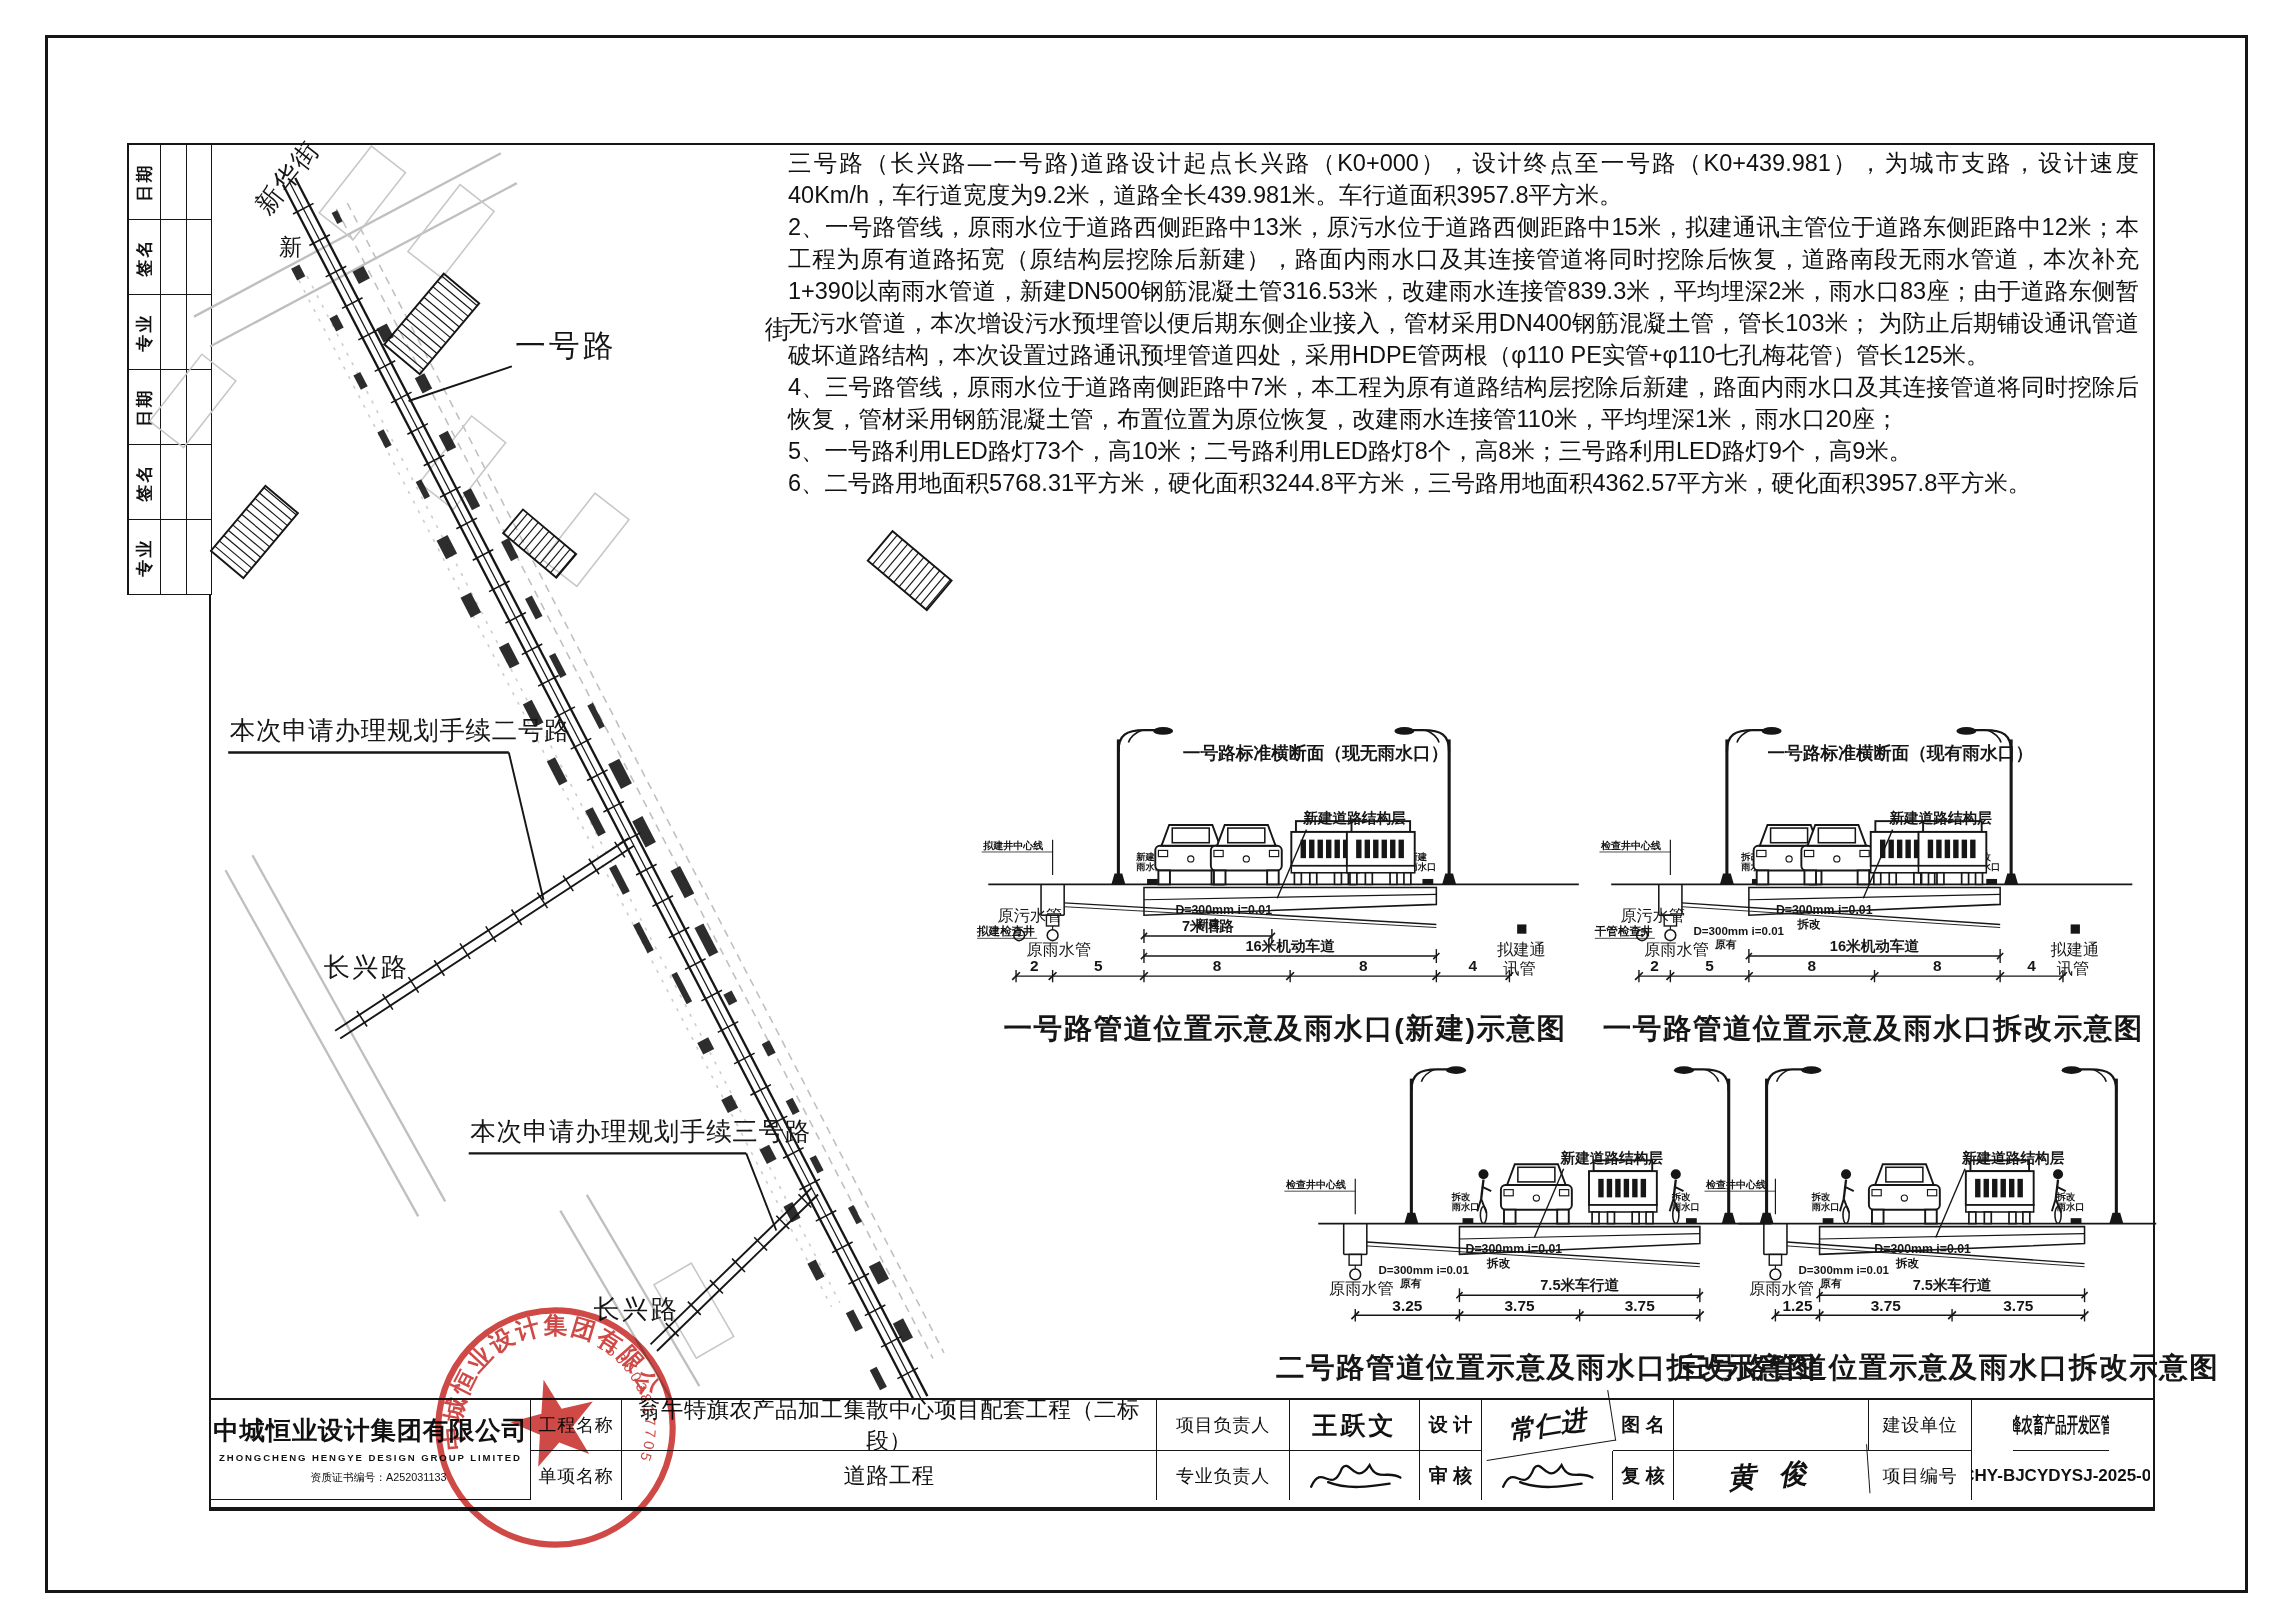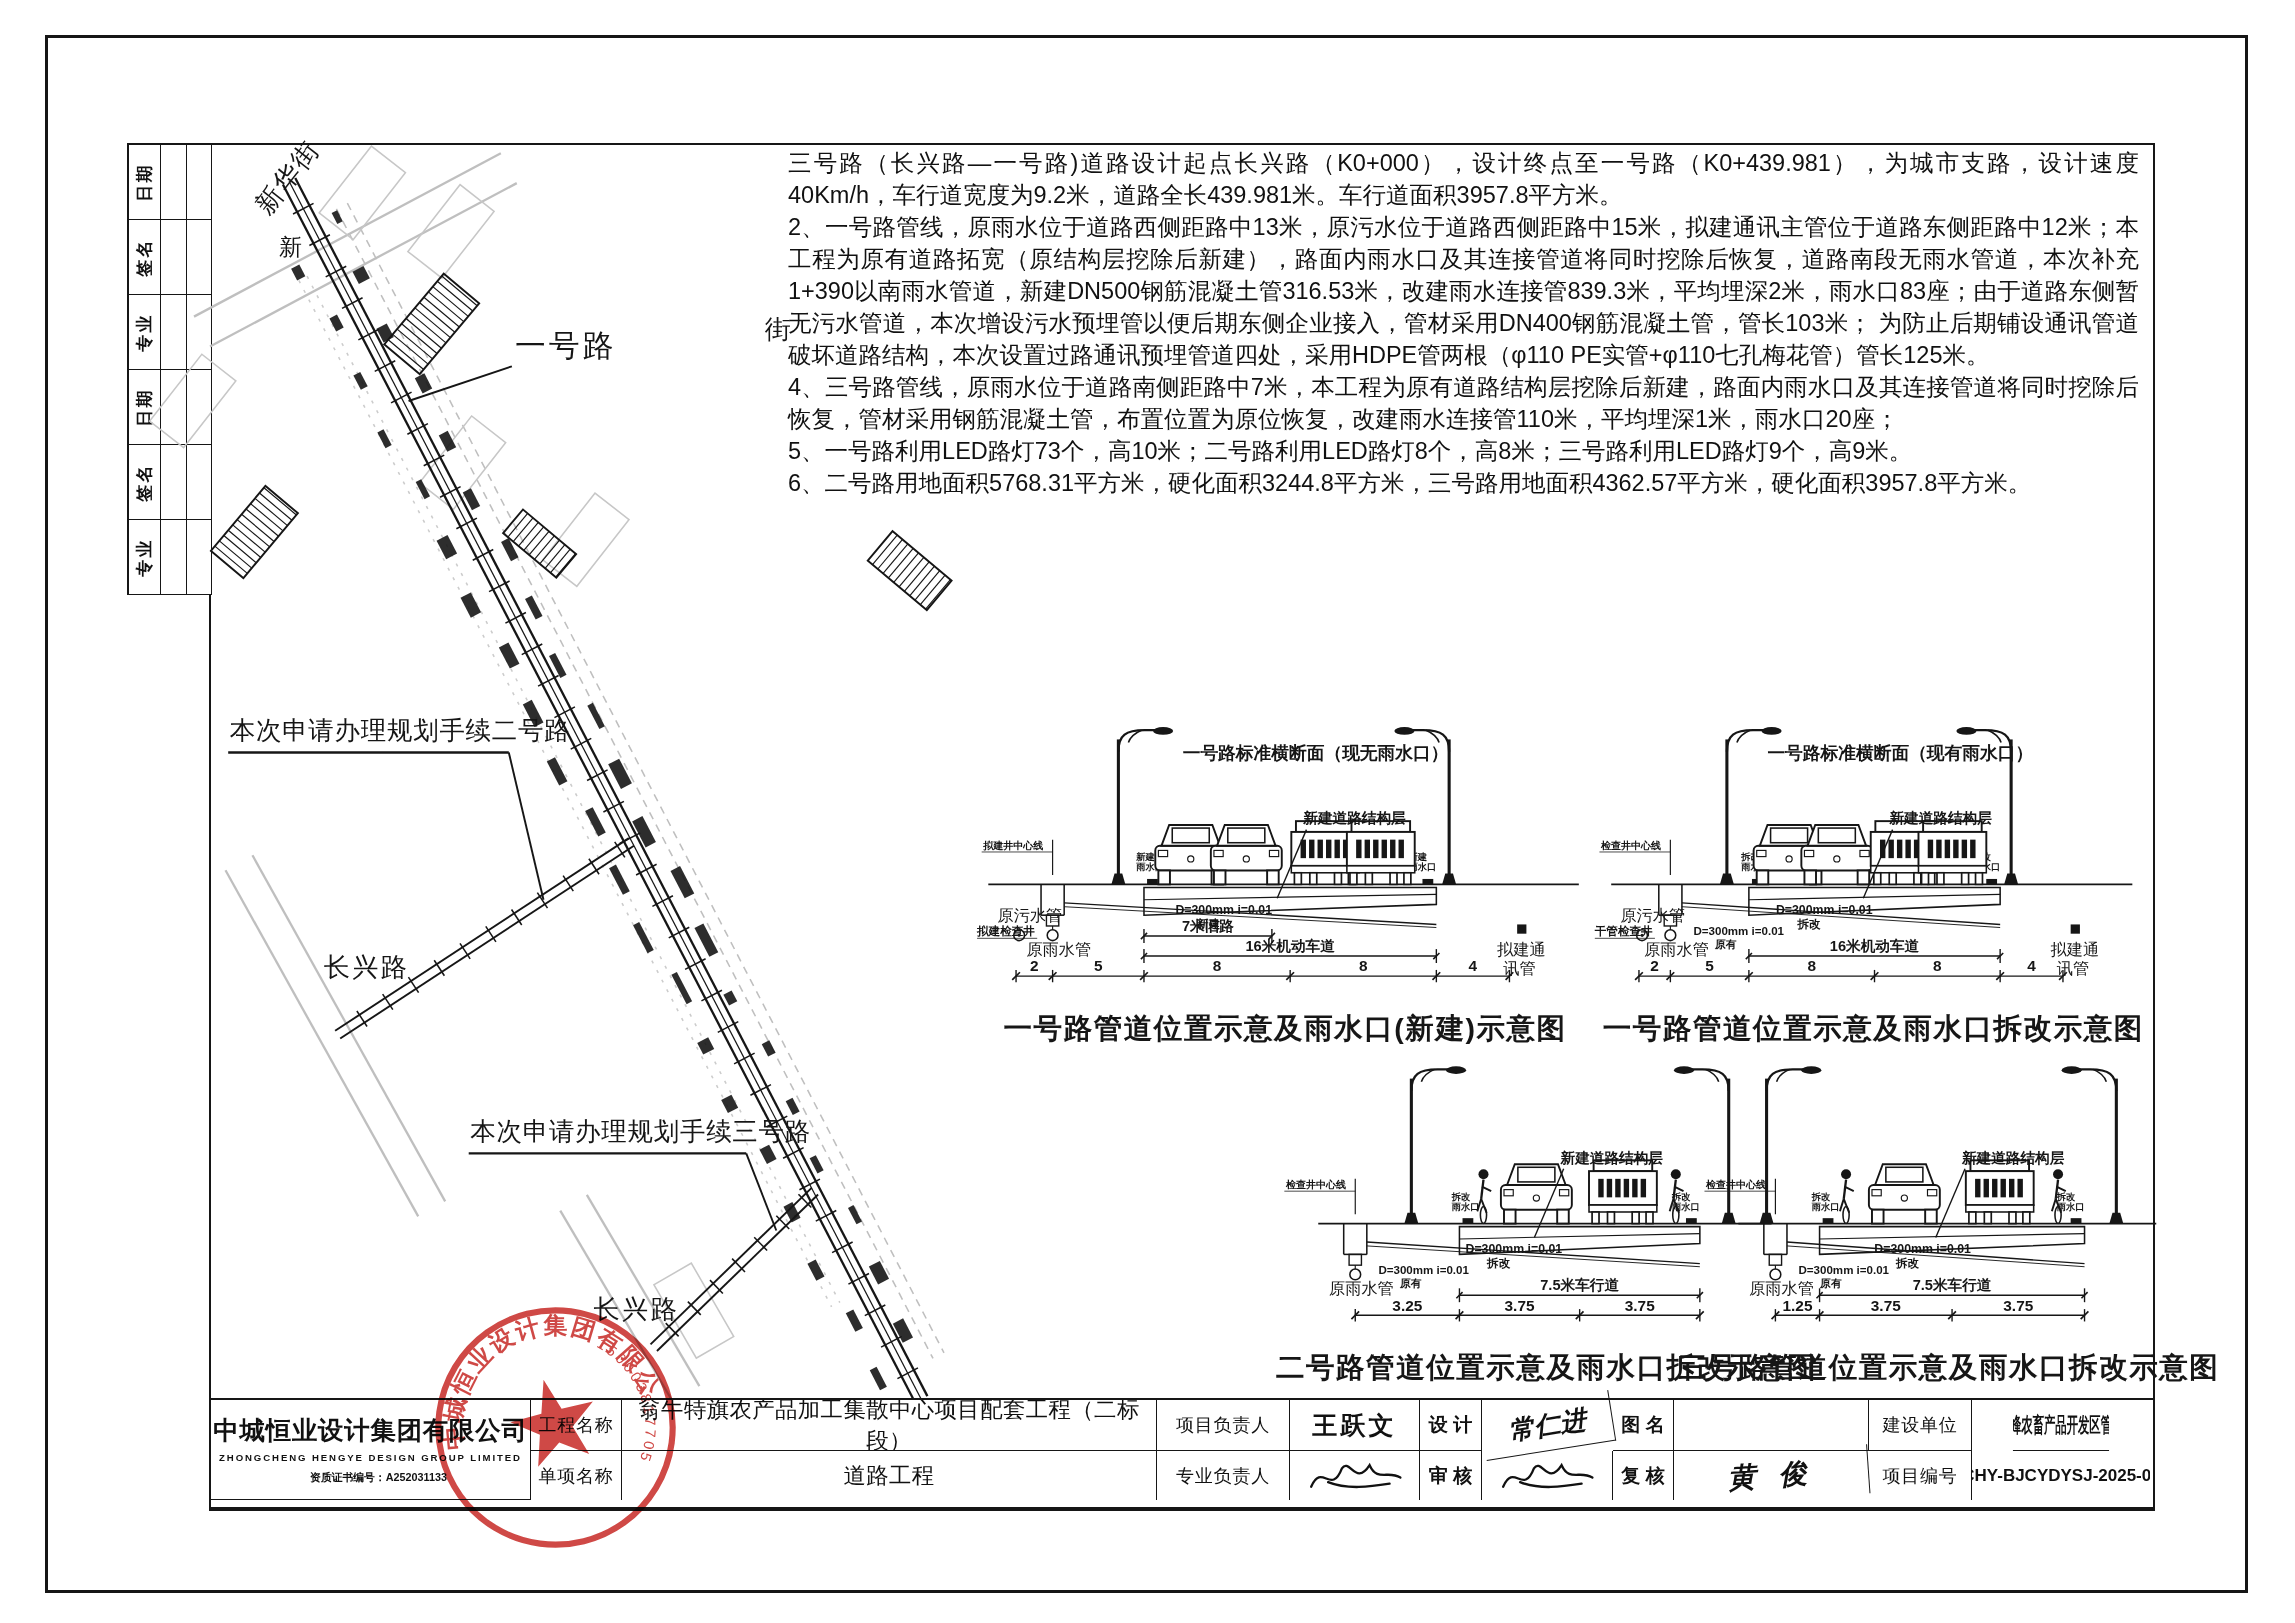--- a/index.html
+++ b/index.html
@@ -19,21 +19,21 @@
   
   #gate-label{left:885px;top:1408px;font-size:29px;letter-spacing:3.1px;}
   
   #title-block{left:209px;top:1398px;width:1942px;height:107px;border:2.3px solid #161616;border-bottom:4.6px solid #161616;display:grid;grid-template-columns:320px 91px 535px 133px 130px 62px 131px 61px 195px 103px 178px;grid-template-rows:51px 49px;background:#fff;}
   #title-block .tcell{border-right:1.5px solid #161616;border-bottom:1.5px solid #161616;display:flex;align-items:center;justify-content:center;overflow:hidden;position:relative;}
   #title-block .last{border-right:none;}
   #title-block .rowlast{border-bottom:none;}
   .company-cell{grid-row:1 / span 2;flex-direction:column;justify-content:center;}
   .company-cn{font-size:25.4px;font-weight:bold;letter-spacing:0.8px;}
   .company-en{font-size:9.6px;font-weight:bold;letter-spacing:1.9px;margin-top:4.6px;}
-  .company-cert{font-size:10.8px;font-weight:bold;margin-top:7.7px;margin-left:16px;}
+  .company-cert{font-size:10.8px;font-weight:normal;margin-top:7.7px;margin-left:16px;}
   .tb-label{font-size:18px;font-weight:normal;letter-spacing:0.8px;}
   .tb-project{font-size:22.4px;font-weight:normal;letter-spacing:0.4px;text-align:center;}
   .tb-person{font-size:25px;font-weight:bold;letter-spacing:3.1px;}
   .tb-stage{font-size:19px;font-weight:bold;}
   .tb-sign{font-size:26px;font-style:italic;transform:rotate(-9deg);font-weight:bold;}
   .tb-handname{font-size:28px;font-style:italic;font-weight:bold;letter-spacing:7.7px;transform:rotate(-4deg);}
   .tb-unit-sm{font-size:21px;font-weight:bold;white-space:nowrap;transform:scaleX(0.54);}
   .tb-code{font-size:17px;font-weight:bold;white-space:nowrap;letter-spacing:0px;}
   
   #stamp{left:426px;top:1298px;width:259px;height:259px;opacity:0.88;mix-blend-mode:multiply;transform:rotate(-14deg);}

